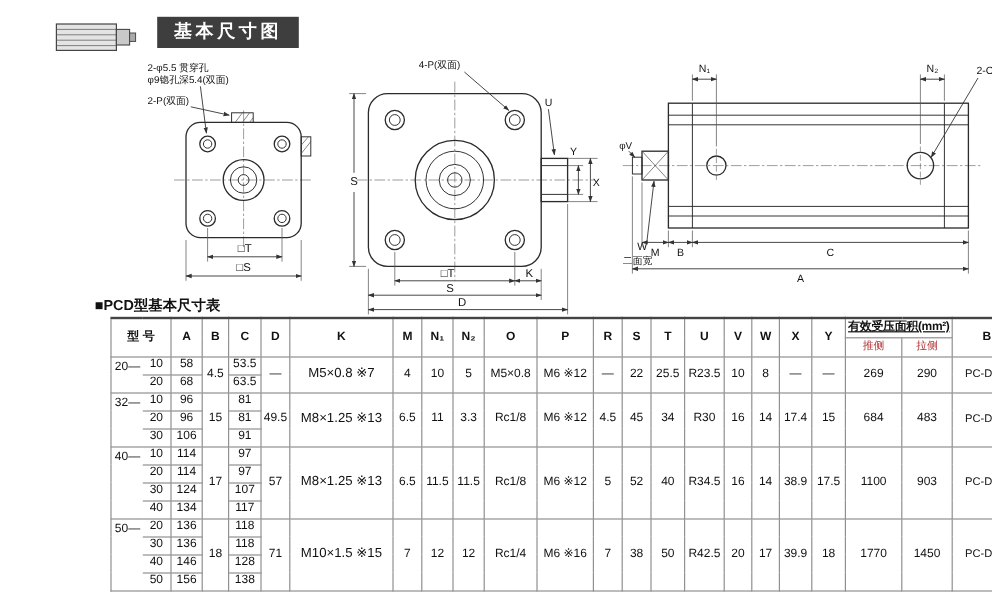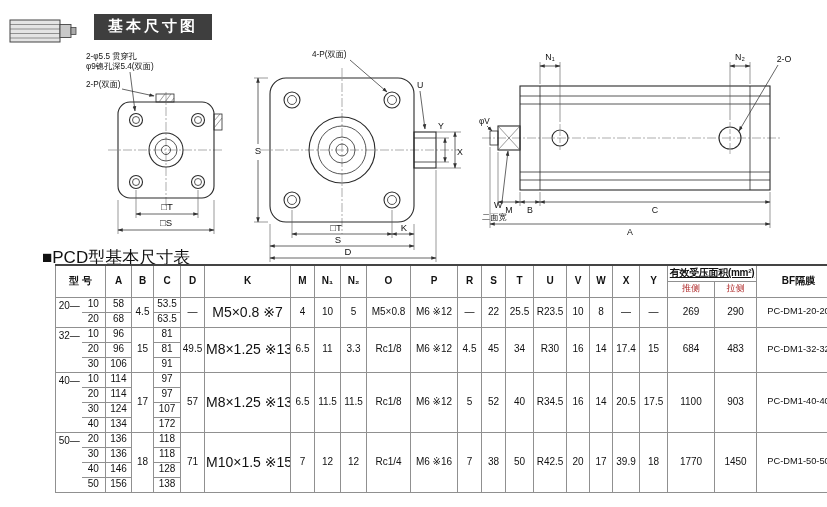--- a/index.html
+++ b/index.html
@@ -6,21 +6,21 @@
   html,body { width:827px; height:507px; }
   body {
     font-family:"Liberation Sans","DejaVu Sans",sans-serif;
     background:#ffffff; position:relative; overflow:hidden; color:#111;
   }
   .abs { position:absolute; }
   .badge {
     background:var(--badge_bg,#3e3e3e); color:#fff; font-size:15px; font-weight:bold;
     letter-spacing:3px; padding:3px 14px 4px 14px;
   }
-  .tbl-title { font-size:17px; font-weight:normal; color:#111; }
+  .tbl-title { font-size:12px; font-weight:bold; color:#111; }
 
   
   .ol  { fill:none; stroke:#2b2b2b; stroke-width:1.1; }
   .ol2 { fill:none; stroke:#2b2b2b; stroke-width:0.8; }
   .tl  { stroke:#555; stroke-width:0.6; fill:none; }
   .dl  { stroke:#333; stroke-width:0.75; fill:none; }
   .cl  { stroke:#777; stroke-width:0.6; fill:none; stroke-dasharray:9 2 2 2; }
   .cl2 { stroke:#777; stroke-width:0.6; fill:none; stroke-dasharray:5 2; }
   svg text { fill:#111; font-family:"Liberation Sans","DejaVu Sans",sans-serif; }
   .t8  { font-size:8.2px; }
@@ -37,30 +37,30 @@
     padding:0 1px; height:15px; line-height:1.05; white-space:nowrap;
     overflow:hidden; font-weight:normal;
   }
   .dim thead th { height:16px; font-weight:bold; }
   .dim th.area { font-size:10px; letter-spacing:-0.3px;text-decoration:underline; }
   .dim th.sub  { color:var(--subheader_text,#b23030); font-size:9px; font-weight:normal; }
   .dim td.bore { vertical-align:top; line-height:15px;
                  padding-right:0; border-right-style:hidden; }
   .dim td.stroke { border-left-style:hidden; }
   .dim td.bf { font-size:9.3px; }
-  .dim td.k  { font-size:14px; }
+  .dim td.k  { font-size:11px; }
   .hl-t { border-top:2px solid var(--highlight,#e60000); }
   .hl-b { border-bottom:2px solid var(--highlight,#e60000); }
   .hl-l { border-left:2px solid var(--highlight,#e60000); }
   .hl-r { border-right:2px solid var(--highlight,#e60000); }
 </style>
 </head>
 <body>
 
-<div style="position:absolute;inset:0;">
+<div style="position:absolute;inset:0;margin-left:37px;">
 
   <svg class="abs" style="left:8px;top:12px" width="72" height="36" viewBox="0 0 72 36">
     <rect x="2" y="8" width="50" height="22" fill="#e4e4e4" stroke="#444" stroke-width="1"></rect>
     <line x1="2" y1="12.5" x2="52" y2="12.5" class="tl"></line>
     <line x1="2" y1="17" x2="52" y2="17" class="tl"></line>
     <line x1="2" y1="21.5" x2="52" y2="21.5" class="tl"></line>
     <line x1="2" y1="26" x2="52" y2="26" class="tl"></line>
     <rect x="52" y="12.5" width="11" height="13" fill="#c9c9c9" stroke="#444" stroke-width="0.9"></rect>
     <rect x="63" y="15.5" width="5" height="7" fill="#aaaaaa" stroke="#444" stroke-width="0.8"></rect>
   </svg>
@@ -376,40 +376,40 @@
           <td rowspan="4" class="hl-t hl-b">11.5</td>
           <td rowspan="4" class="hl-t hl-b">11.5</td>
           <td rowspan="4" class="hl-t hl-b">Rc1/8</td>
           <td rowspan="4" class="hl-t hl-b">M6 ※12</td>
           <td rowspan="4" class="hl-t hl-b">5</td>
           <td rowspan="4" class="hl-t hl-b">52</td>
           <td rowspan="4" class="hl-t hl-b">40</td>
           <td rowspan="4" class="hl-t hl-b">R34.5</td>
           <td rowspan="4" class="hl-t hl-b">16</td>
           <td rowspan="4" class="hl-t hl-b">14</td>
-          <td rowspan="4" class="hl-t hl-b">20.5</td>
+          <td rowspan="4" class="hl-t hl-b">38.9</td>
           <td rowspan="4" class="hl-t hl-b">17.5</td>
           <td rowspan="4" class="hl-t hl-b">1100</td>
           <td rowspan="4" class="hl-t hl-b">903</td>
           <td rowspan="4" class="bf hl-t hl-b hl-r">PC-DM1-40-40</td>
         </tr>
         <tr>
           <td class="stroke">20</td>
           <td>114</td>
           <td>97</td>
         </tr>
         <tr>
           <td class="stroke">30</td>
           <td>124</td>
           <td>107</td>
         </tr>
         <tr>
           <td class="stroke hl-b">40</td>
           <td class="hl-b">134</td>
-          <td class="hl-b">172</td>
+          <td class="hl-b">117</td>
         </tr>
         <tr>
           <td rowspan="4" class="bore">50—</td>
           <td class="stroke">20</td>
           <td>136</td>
           <td rowspan="4">18</td>
           <td>118</td>
           <td rowspan="4">71</td>
           <td rowspan="4" class="k">M10×1.5 ※15</td>
           <td rowspan="4">7</td>

